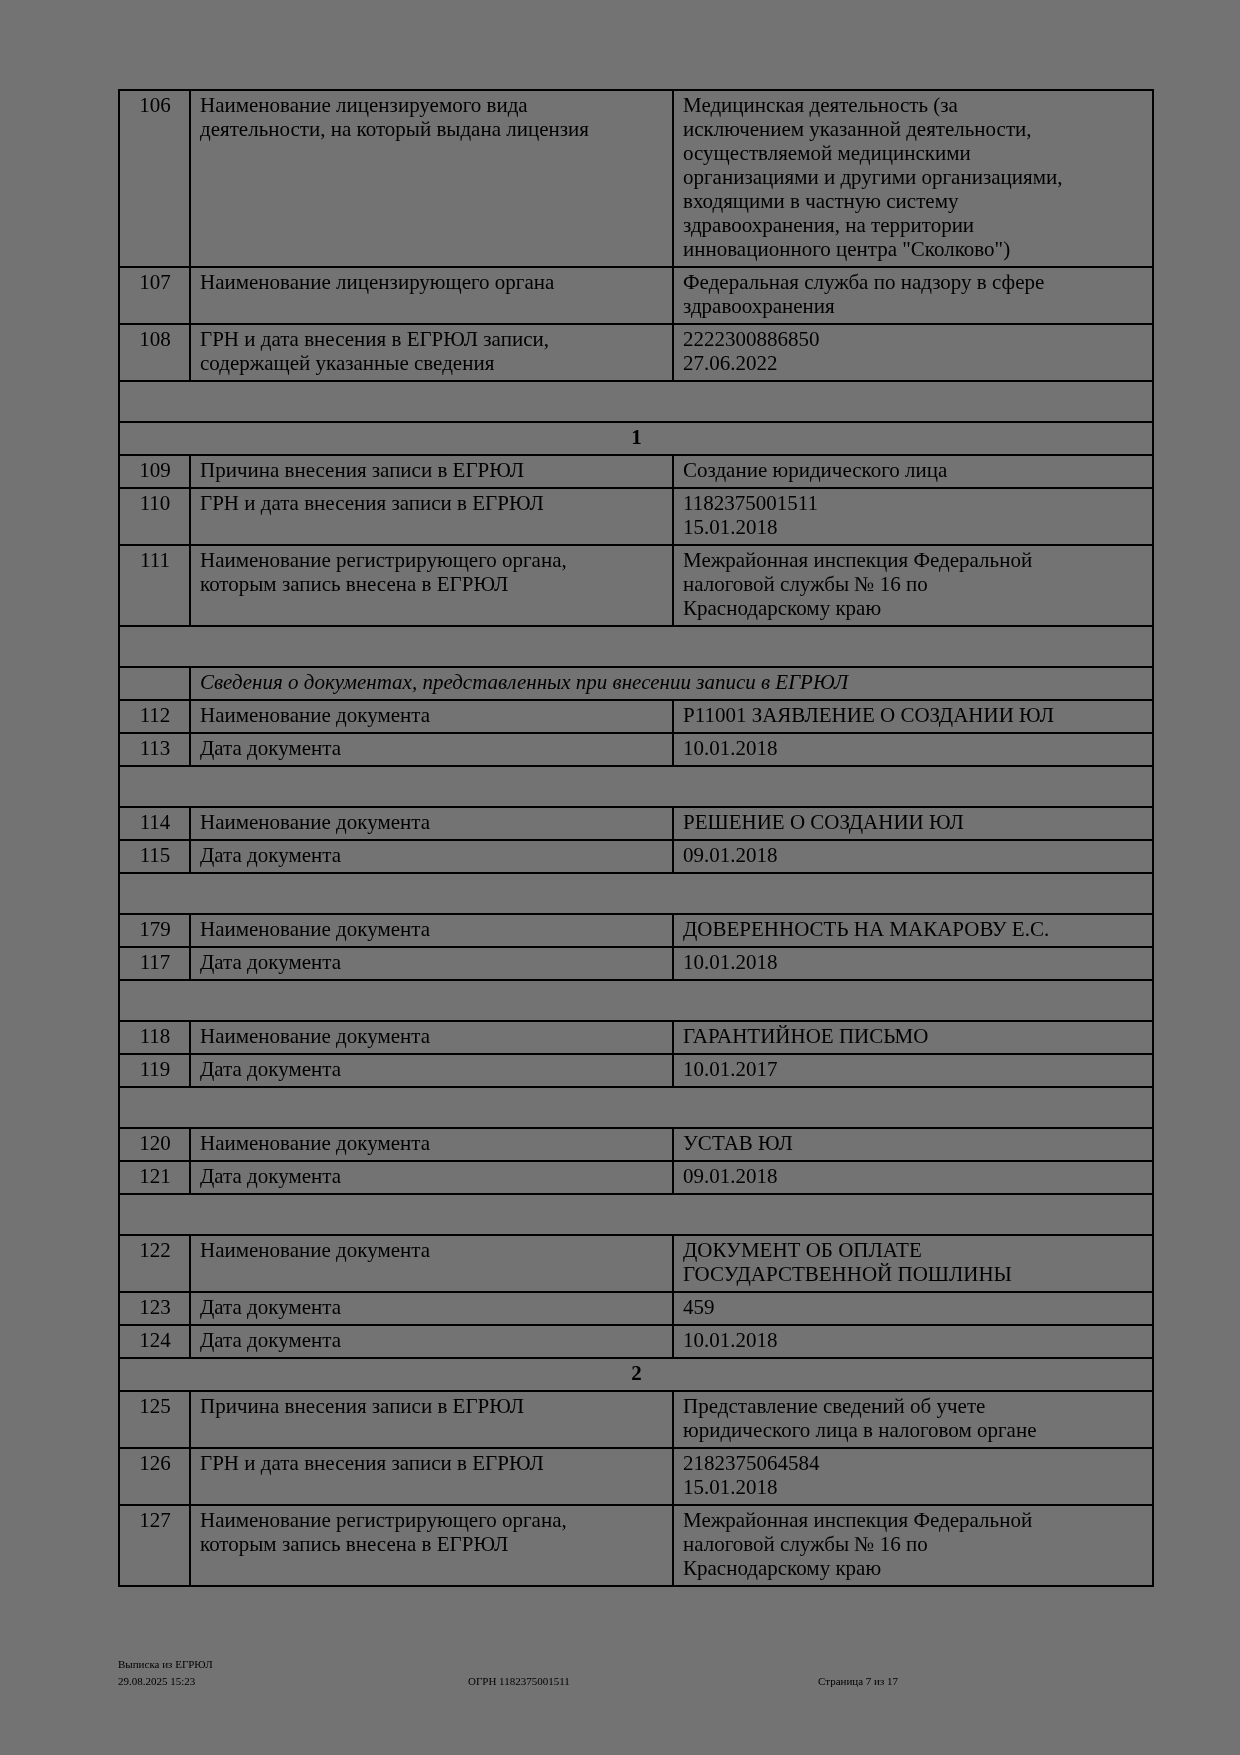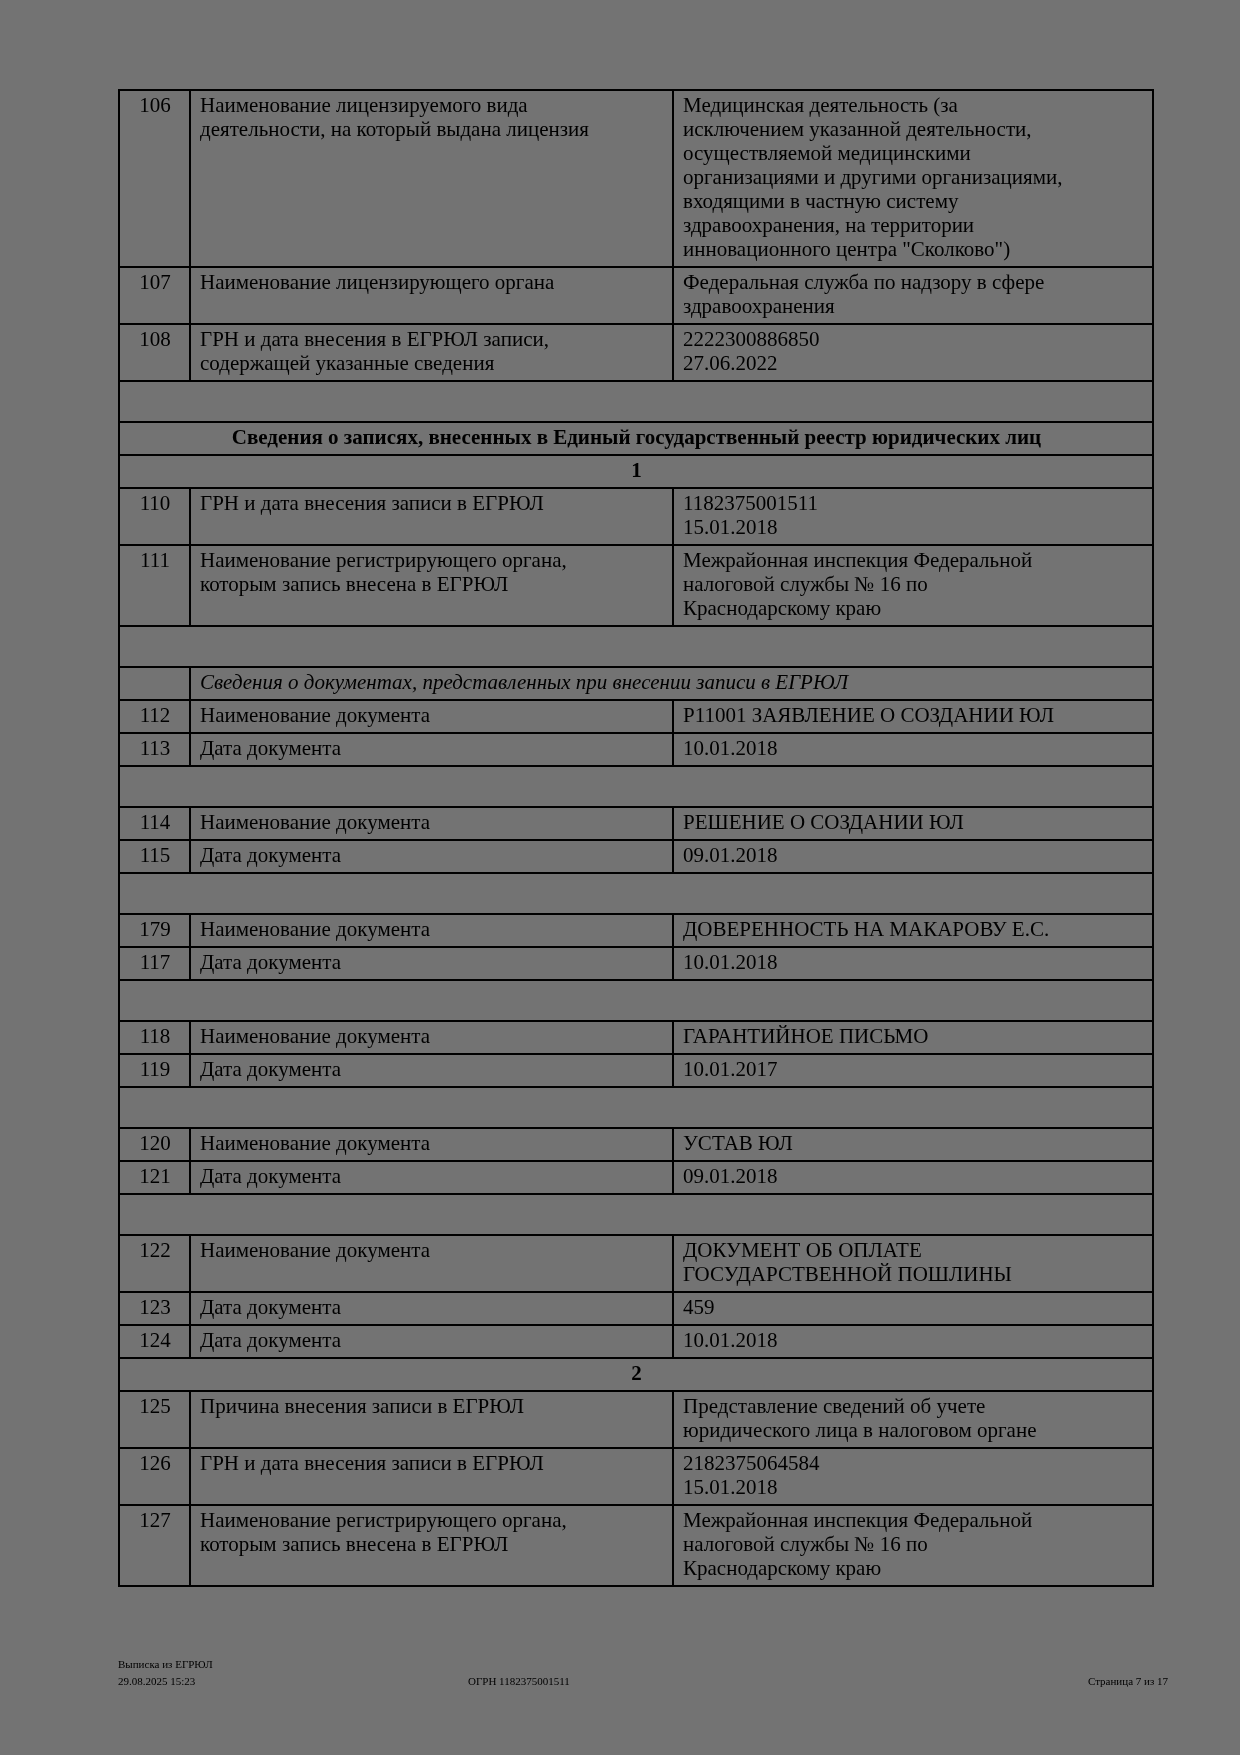--- a/index.html
+++ b/index.html
@@ -64,21 +64,21 @@
     left: 118px;
     top: 1656px;
     width: 1050px;
     display: flex;
     align-items: flex-end;
     font-size: 11px;
     line-height: 17px;
   }
   .footer .f-left   { flex: 1; text-align: left; }
   .footer .f-center { flex: 1; }
-  .footer .f-right  { flex: 1; text-align: right; }
+  .footer .f-right  { flex: 1; }
 </style>
 </head>
 <body>
 
 <div class="page">
 
   <table class="egrul">
     <colgroup>
       <col class="c-num">
       <col class="c-label">
@@ -125,27 +125,33 @@
           </td>
           <td class="cell-value">
             <div class="ln">2222300886850</div>
             <div class="ln">27.06.2022</div>
           </td>
         </tr>
         <tr>
           <td class="cell-spacer" colspan="3"></td>
         </tr>
         <tr>
-          <td class="cell-section" colspan="3">
-            <div class="ln">Сведения о записях, внесенных в Единый государственный реестр юридических лиц</div>
-          </td>
-        </tr>
-        <tr>
           <td class="cell-group" colspan="3">
             <div class="ln">1</div>
+          </td>
+        </tr>
+        <tr>
+          <td class="cell-num">
+            <div class="ln">109</div>
+          </td>
+          <td class="cell-label">
+            <div class="ln">Причина внесения записи в ЕГРЮЛ</div>
+          </td>
+          <td class="cell-value">
+            <div class="ln">Создание юридического лица</div>
           </td>
         </tr>
         <tr>
           <td class="cell-num">
             <div class="ln">110</div>
           </td>
           <td class="cell-label">
             <div class="ln">ГРН и дата внесения записи в ЕГРЮЛ</div>
           </td>
           <td class="cell-value">

